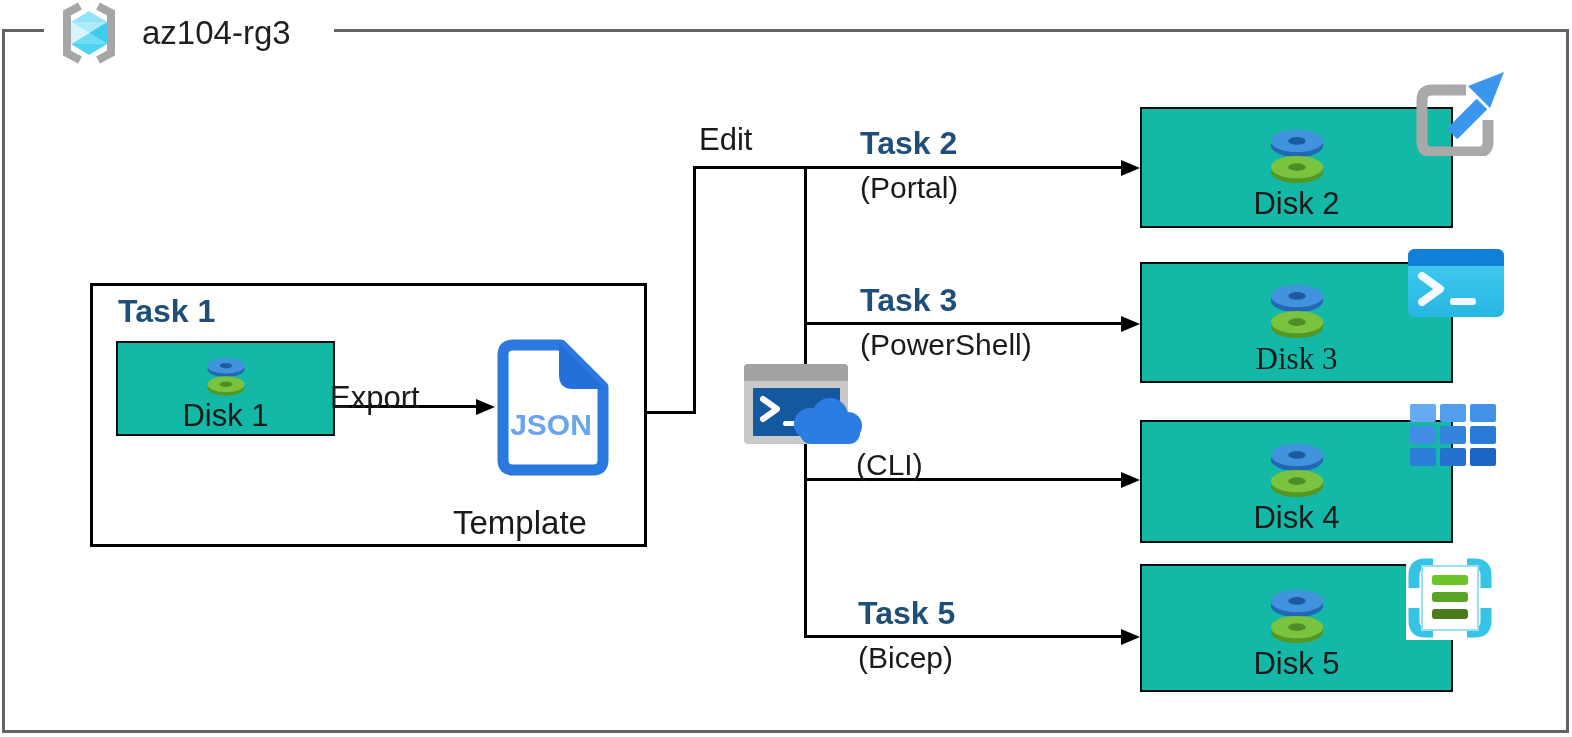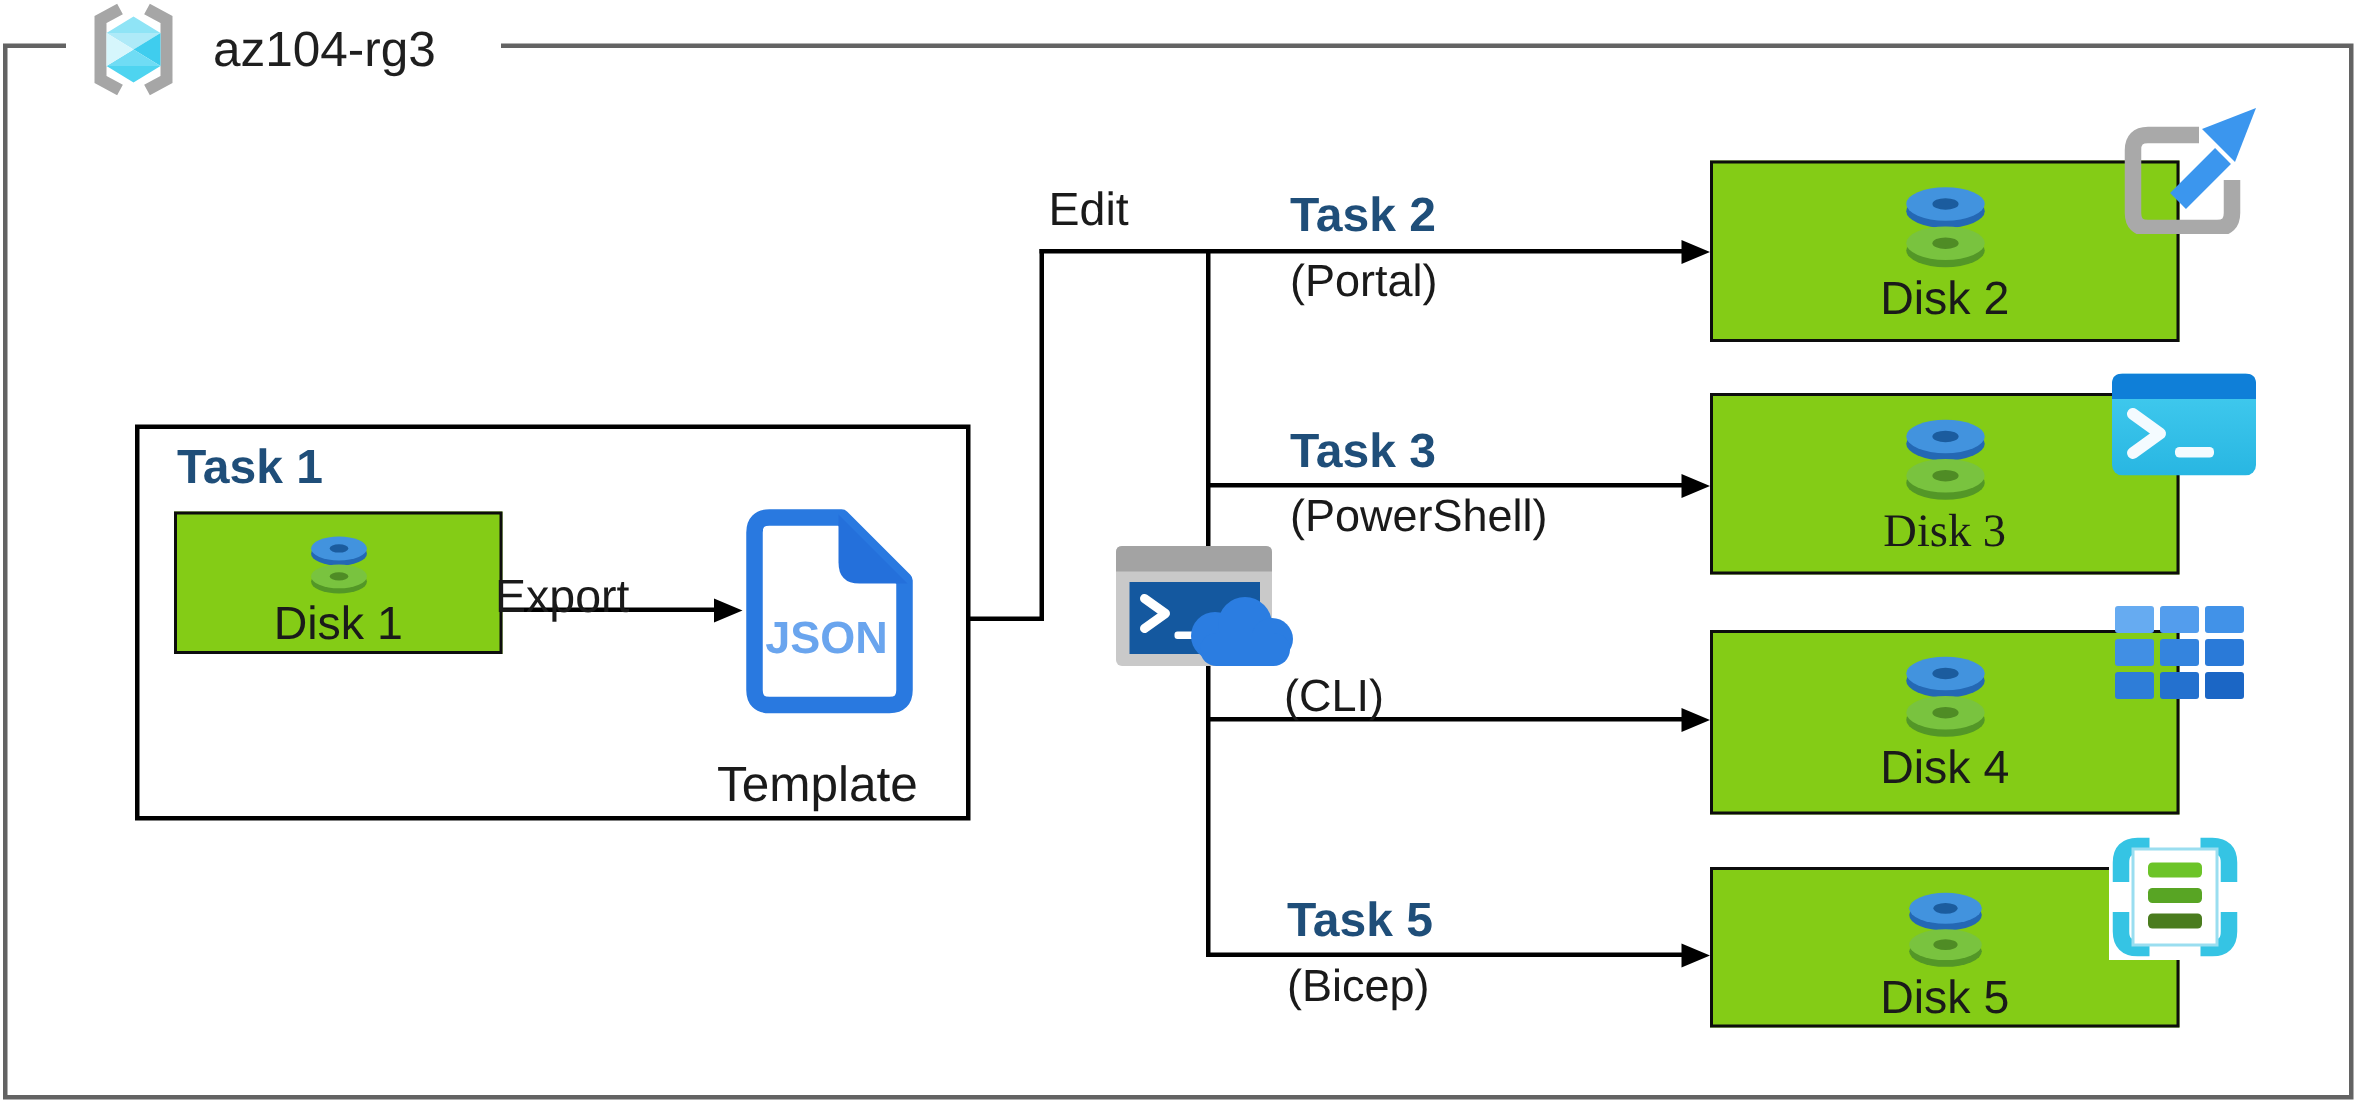--- a/index.html
+++ b/index.html
@@ -19,29 +19,29 @@
   .vline { background:#000; width:3px;  z-index:1; }
   .ahead { width:0; height:0; border-top:8px solid transparent; border-bottom:8px solid transparent;
            border-left:19px solid #000; z-index:1; }
 
   
   .task1-box { left:90px; top:283px; width:557px; height:264px; background:#fff;
                border:3px solid #000; z-index:1; }
   .task-title { font-weight:bold; color:#1f4e79; font-size:32px; }
   .t1-title { left:118px; top:293px; z-index:2; }
 
-  .disk-box { background:#84cc16; border:2.5px solid #0d0d0d; z-index:2;
-              display:flex; flex-direction:column; align-items:center; padding-top:13px; }
+  .disk-box { background:#14b8a6; border:2.5px solid #0d0d0d; z-index:2;
+              display:flex; flex-direction:column; align-items:center; padding-top:13px;justify-content:center; }
   .disk-label { font-size:31px; color:#1a1a1a; margin-top:2px; }
 
   .d1 { left:116px;  top:341px; width:219px; height:95px; }
   .d2 { left:1140px; top:107px; width:313px; height:121px; }
   .d3 { left:1140px; top:262px; width:313px; height:121px;font-family:Liberation Serif, serif; }
   .d4 { left:1140px; top:420px; width:313px; height:123px; }
-  .d5 { left:1140px; top:578px; width:313px; height:107px; }
+  .d5 { left:1140px; top:564px; width:313px; height:128px; }
 
   .plain-label { font-size:31px; color:#1a1a1a; z-index:2; }
   .center { text-align:left;margin-top:20px; }
 
   .task-group { position:absolute; text-align:left; z-index:2; }
   .task-name { font-weight:bold; color:#1f4e79; font-size:32px; line-height:36px; }
   .task-method { color:#1a1a1a; font-size:30px; line-height:34px; margin-top:10px; }
 
   .icon { z-index:3; }
   svg { display:block; }
@@ -87,21 +87,21 @@
   <div class="abs hline" style="left:335px; top:405px; width:142px;"></div>
   <div class="abs ahead" style="left:476px; top:399px;"></div>
 
   <div class="abs icon" style="left:497px; top:339px;">
     <svg width="112" height="137" viewBox="0 0 112 137">
       <path d="M16,6 H64 L106,48 V121 Q106,131 96,131 H16 Q6,131 6,121 V16 Q6,6 16,6 Z" fill="#ffffff" stroke="#2979e0" stroke-width="11" stroke-linejoin="round"></path>
       <path d="M62,4 L108,50 H76 Q62,50 62,36 Z" fill="#2470db"></path>
       <text x="54" y="96" text-anchor="middle" font-size="30" font-weight="bold" font-family="Liberation Sans, sans-serif" fill="#6aa5ee">JSON</text>
     </svg>
   </div>
-  <div class="abs plain-label center" style="left:478px; top:484px; width:150px; font-size:33px;">Template</div>
+  <div class="abs plain-label center" style="left:453px; top:484px; width:150px; font-size:33px;">Template</div>
 
   <div class="abs hline" style="left:646px; top:411px; width:49px;"></div>
   <div class="abs vline" style="left:693px; top:166px; height:248px;"></div>
   <div class="abs plain-label" style="left:699px; top:122px;">Edit</div>
 
   <div class="abs hline" style="left:693px; top:166px; width:431px;"></div>
   <div class="abs ahead" style="left:1121px; top:160px;"></div>
   <div class="abs vline" style="left:804px; top:166px; height:472px;"></div>
 
   <div class="abs hline" style="left:804px; top:322px; width:320px;"></div>

